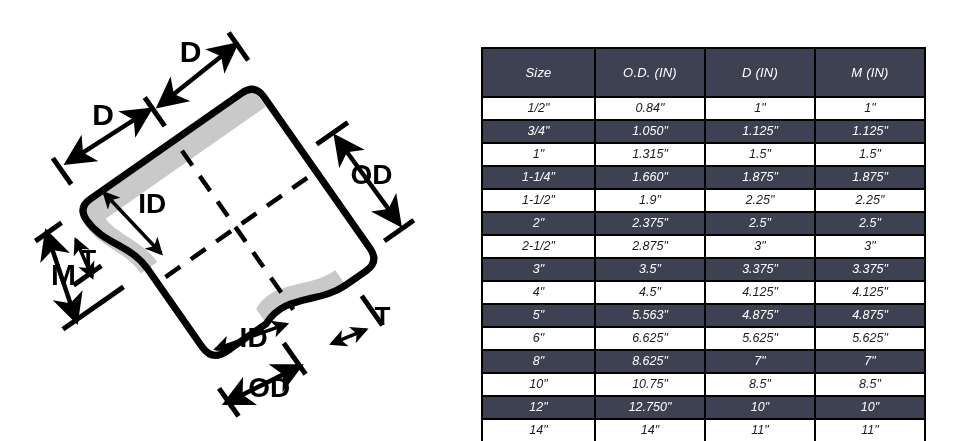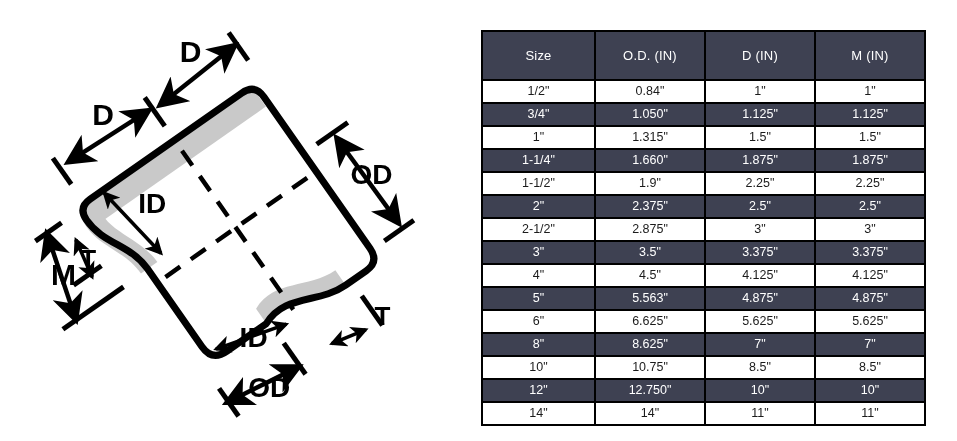--- a/index.html
+++ b/index.html
@@ -34,23 +34,24 @@
   #drawing-svg {
     display: block;
     width: 470px;
     height: 441px;
   }
 
   
   #table-panel {
     position: absolute;
     left: 481px;
-    top: 30px;
+    top: 47px;
     width: 443px;
     height: 356px;
+    font-style: italic;
   }
   table.dim-table {
     border-collapse: collapse;
     table-layout: fixed;
     width: 443px;
     border: 2px solid #000000;
     background: #ffffff;
   }
   table.dim-table col.c-size { width: 113px; }
   table.dim-table col.c-od   { width: 110px; }

